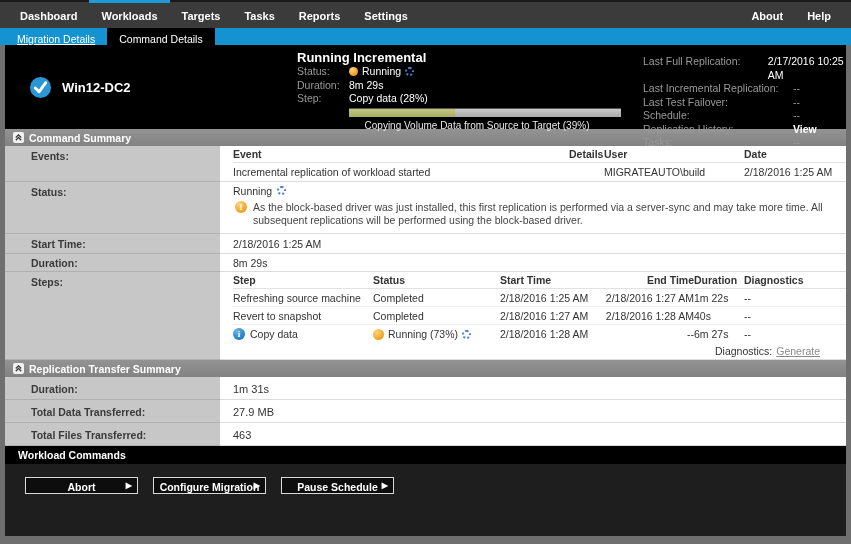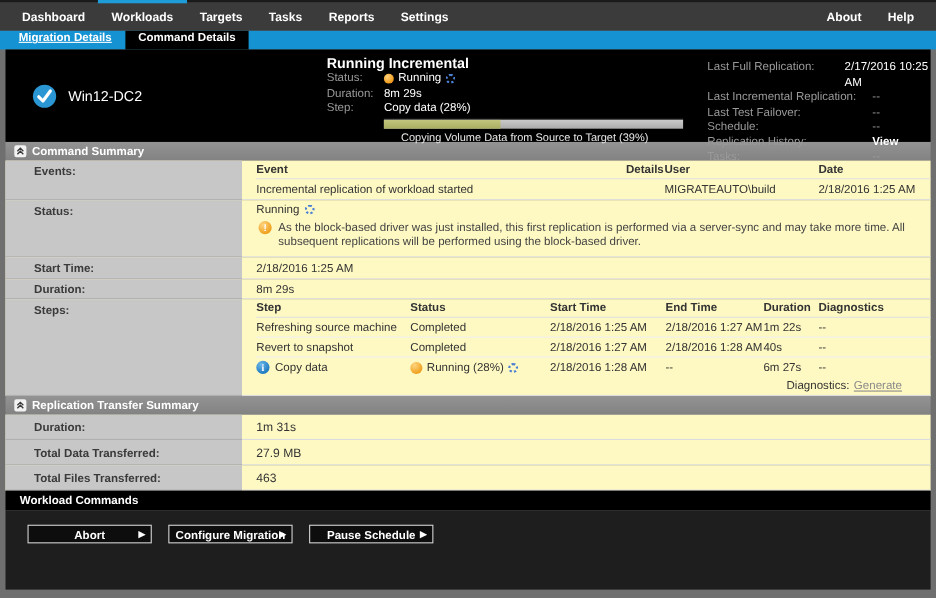--- a/index.html
+++ b/index.html
@@ -27,32 +27,32 @@
     border-top:3px solid transparent; margin-top:-2px; cursor:pointer;
   }
   .nav-item.active { border-top:3px solid #1e9cd7; }
   .nav-spacer { flex:1; }
   
   .tabbar {
     height:17px; background:#1492d2; margin:0 -5px;
     display:flex; align-items:stretch; padding-left:5px;
   }
   .tab {
-    color:#fff; font-size:10.5px; font-weight:bold;
-    display:flex; align-items:flex-start; padding:0 12px; cursor:pointer;
+    color:#fff; font-size:10.5px; font-weight:normal;
+    display:flex; align-items:flex-end; padding:0 12px; cursor:pointer;
   }
   .tab.link span { text-decoration:underline; }
   .tab.active { background:#000; }
   
   .hdr {
     background:#000; height:84px; display:flex; color:#fff;
     position:relative;
   }
   .hdr-left { width:292px; display:flex; align-items:center; padding-left:24px; }
-  .hdr-left .wl-name { font-size:13px; font-weight:normal; margin-left:10px; }
+  .hdr-left .wl-name { font-size:13px; font-weight:bold; margin-left:10px; }
   .check-badge { width:23px; height:23px; flex:0 0 auto; }
   .hdr-center { width:332px; padding-top:5px; }
   .hdr-title { font-size:13px; font-weight:bold; }
   .hdr-row { display:flex; font-size:10.5px; line-height:13.5px; }
   .hdr-row .lbl { width:52px; color:#9a9a9a; }
   .hdr-row .val { color:#fff; display:flex; align-items:center; gap:4px; }
   .step-val { color:#d9d9a6; }
   .dot {
     width:9px; height:9px; border-radius:50%;
     background:radial-gradient(circle at 35% 30%, #ffd27a, #f09a1c 70%);
@@ -78,39 +78,39 @@
   .section-bar {
     height:17px; background:linear-gradient(#939393,#828282);
     display:flex; align-items:center; padding-left:8px; gap:5px;
   }
   .section-bar .title { color:#fff; font-size:10.5px; font-weight:bold; }
   .collapse-box {
     width:11px; height:11px; background:#f2f2f2; border-radius:2px;
     display:flex; align-items:center; justify-content:center; cursor:pointer;
   }
   
-  .srow { display:flex; background:#fef9c3; }
+  .srow { display:flex; background:#ffffff; }
   .srow .rlabel {
     width:215px; flex:0 0 auto; background:#c7c7c7;
     border-bottom:1px solid #b0b0b0;
     font-size:10.5px; font-weight:bold; color:#3a3a3a;
     padding:4px 0 0 26px;
   }
   .srow .rcontent {
     flex:1; border-bottom:1px solid #dcdcdc; font-size:10.5px; color:#333;
     padding-left:13px;
   }
   
   .tbl-hrow, .tbl-row { display:flex; align-items:center; }
   .tbl-hrow { font-weight:bold; height:17px; }
   .tbl-row { height:18px; }
   .ev-c1 { width:336px; } .ev-c2 { width:35px; } .ev-c3 { width:140px; } .ev-c4 { flex:1; }
   .st-c1 { width:140px; display:flex; align-items:center; gap:5px; }
   .st-c2 { width:127px; display:flex; align-items:center; gap:4px; }
-  .st-c3 { width:105px; } .st-c4 { width:89px; } .st-c5 { width:50px; } .st-c6 { flex:1; }
+  .st-c3 { width:105px; } .st-c4 { width:89px;text-align:right; } .st-c5 { width:50px; } .st-c6 { flex:1; }
   .status-line { height:17px; display:flex; align-items:center; gap:5px; }
   .note { display:flex; gap:6px; padding:2px 16px 6px 2px; color:#444; line-height:13px; }
   .note-icon, .warn-ball {
     width:12px; height:12px; border-radius:50%; flex:0 0 auto;
     background:radial-gradient(circle at 35% 28%, #ffd47f, #efa01e 72%);
     color:#fff; font-size:9px; font-weight:bold; text-align:center; line-height:12px;
   }
   .warn-ball { width:11px; height:11px; line-height:11px; }
   .info-icon {
     width:12px; height:12px; border-radius:50%; flex:0 0 auto;
@@ -310,21 +310,21 @@
         <span class="st-c5">40s</span>
         <span class="st-c6">--</span>
       </div>
       <div class="tbl-row">
         <span class="st-c1">
           <span class="info-icon">i</span>
           <span>Copy data</span>
         </span>
         <span class="st-c2">
           <span class="warn-ball"></span>
-          <span>Running (28%)</span>
+          <span>Running (73%)</span>
           <span class="spinner"></span>
         </span>
         <span class="st-c3">2/18/2016 1:28 AM</span>
         <span class="st-c4">--</span>
         <span class="st-c5">6m 27s</span>
         <span class="st-c6">--</span>
       </div>
       <div class="diag-line">
         <span>Diagnostics:</span><span class="glink">Generate</span>
       </div>

